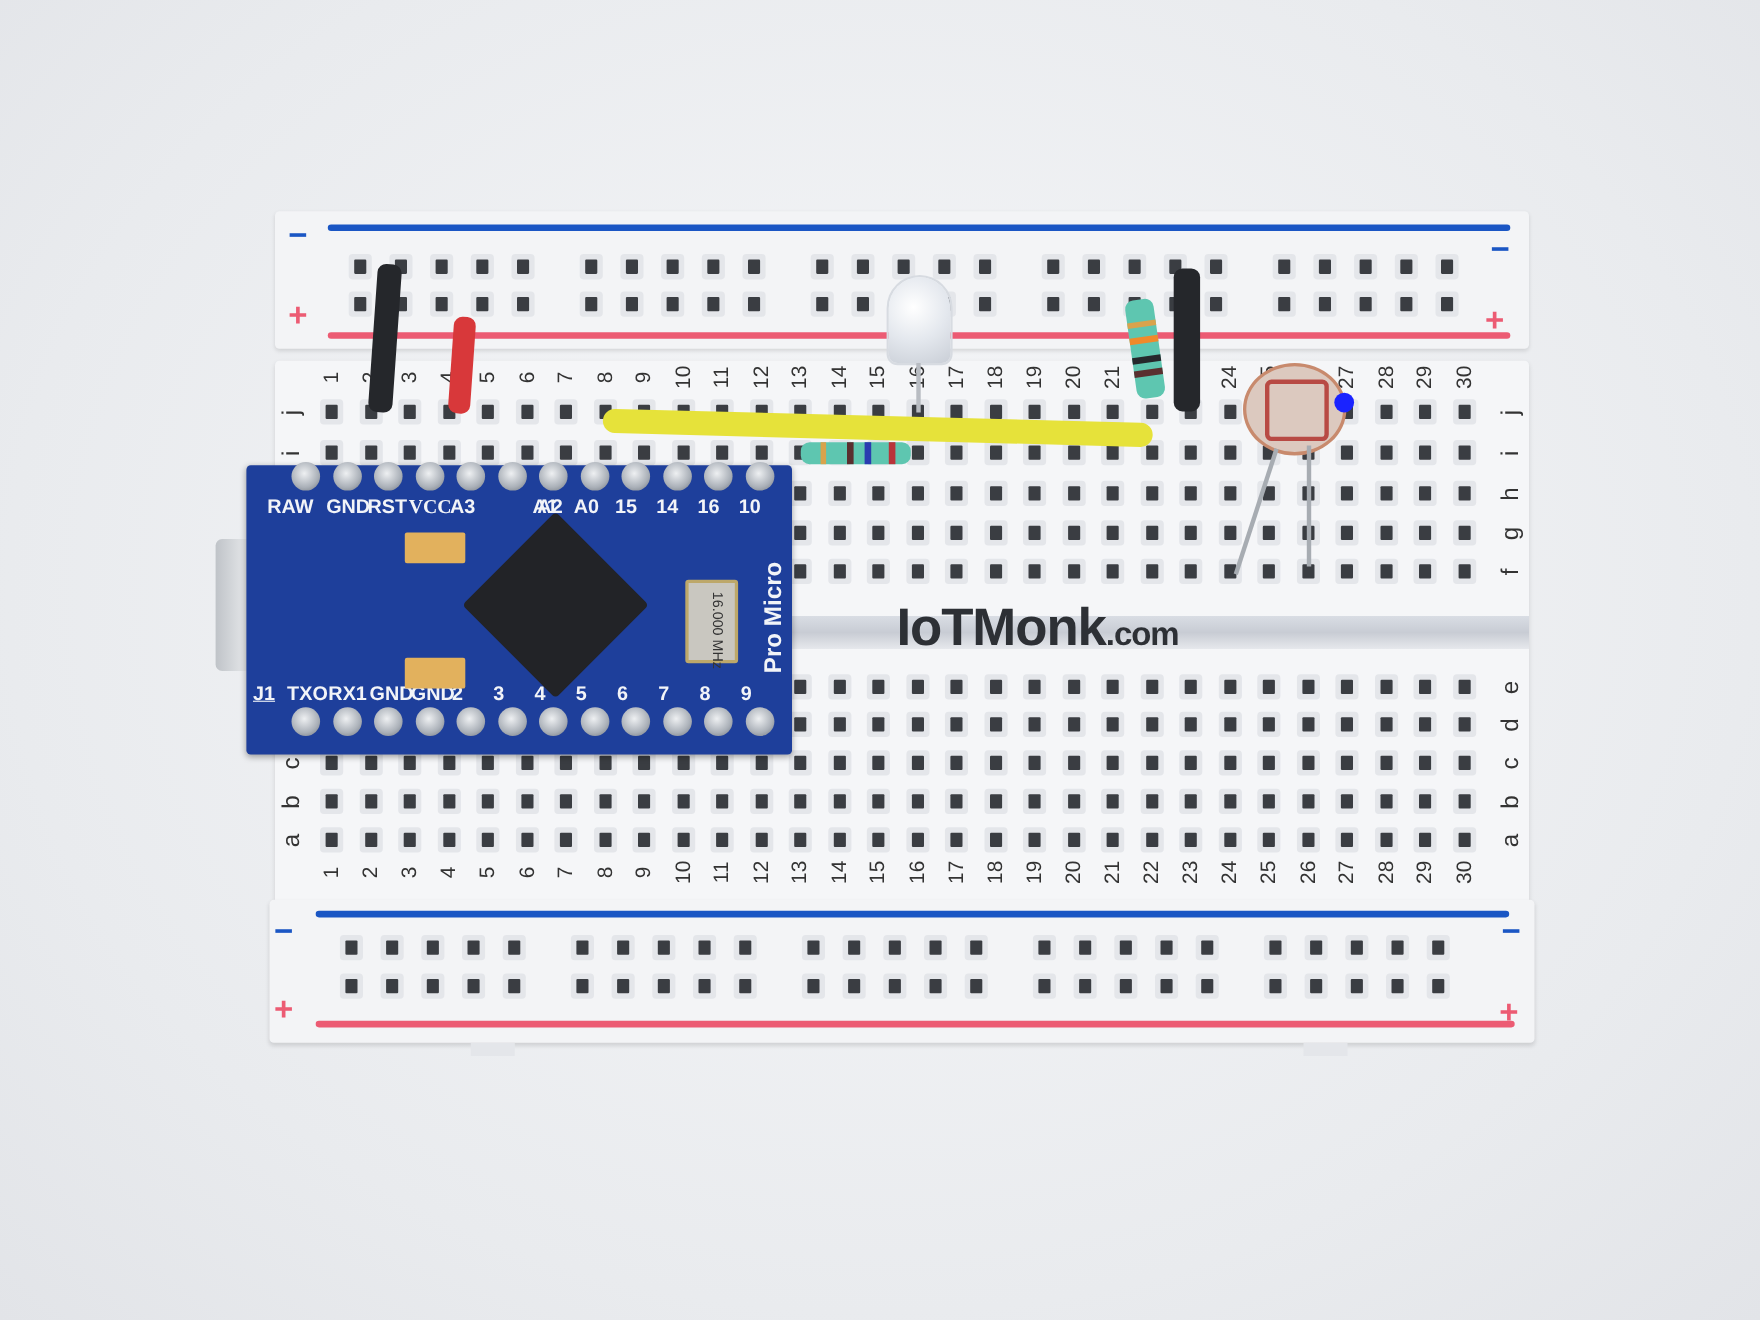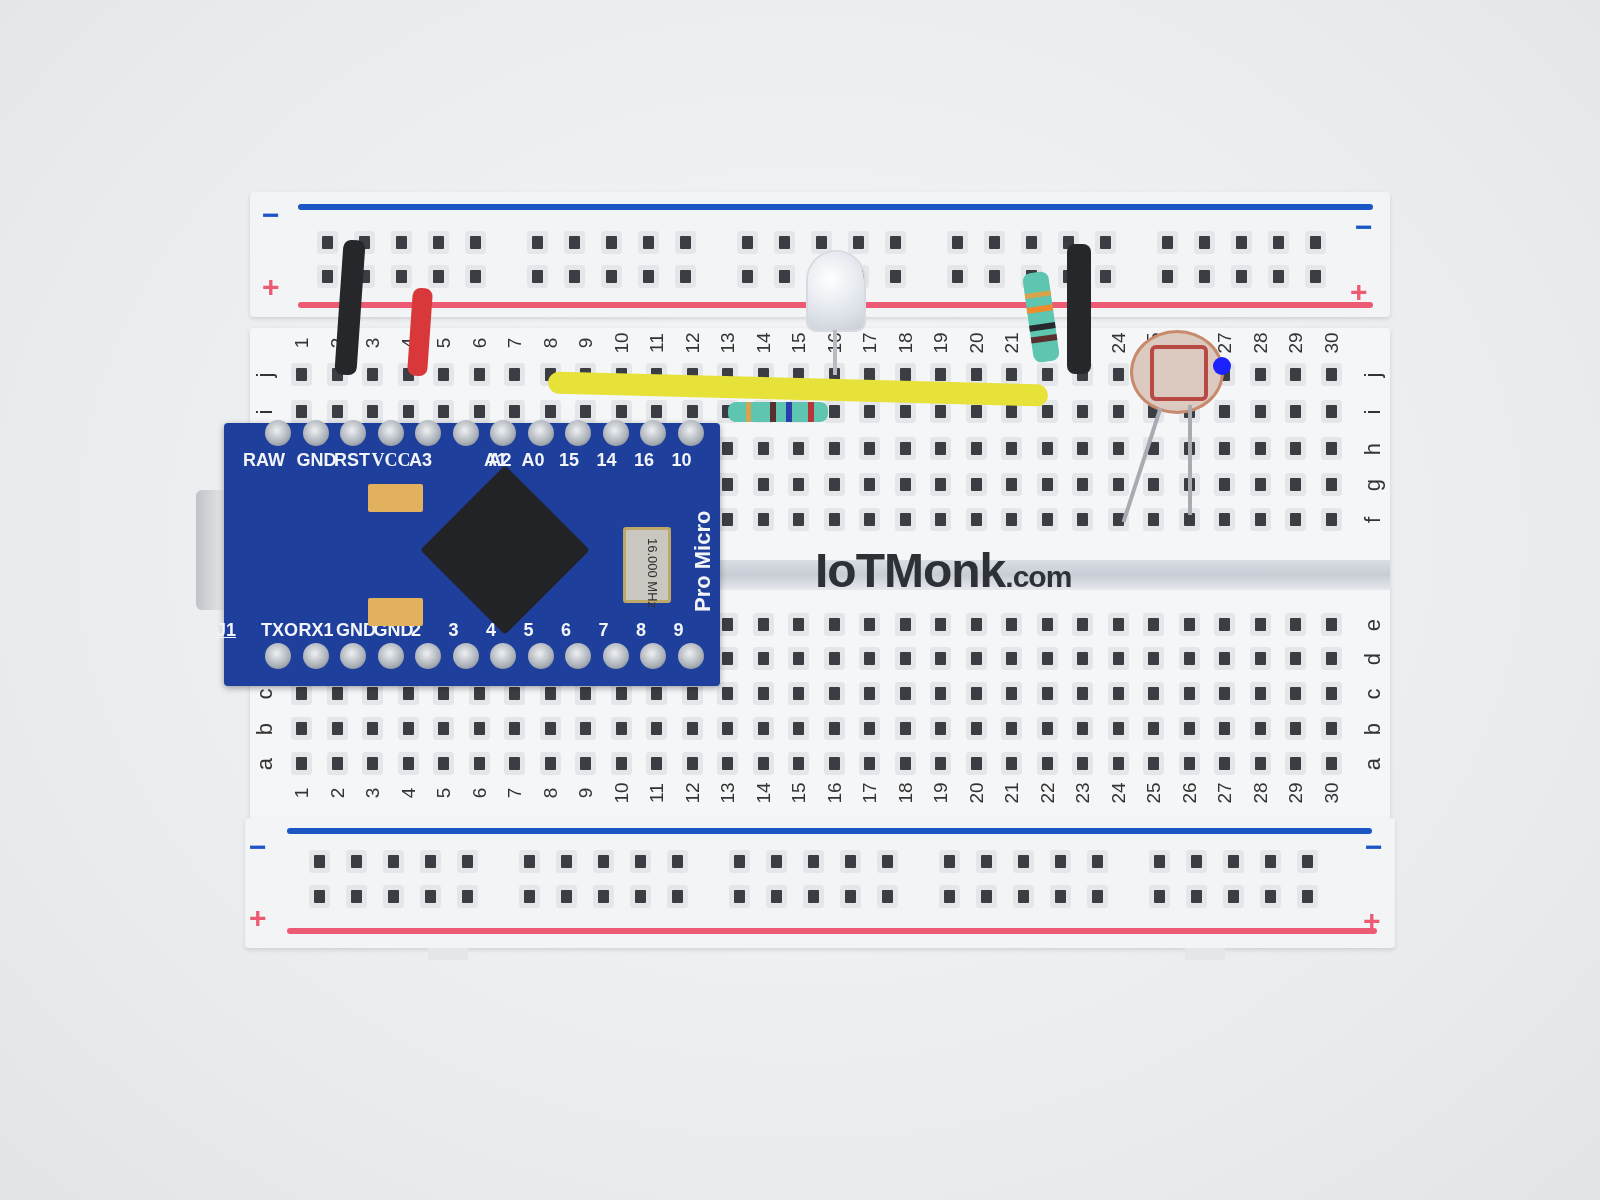--- a/index.html
+++ b/index.html
@@ -567,21 +567,21 @@
     <div class="pin" style="left:527.5px;top:420px;"></div>
     <div class="pinlbl" style="left:521.5px;top:450px;">A0</div>
     <div class="pin" style="left:565px;top:420px;"></div>
     <div class="pinlbl" style="left:559px;top:450px;">15</div>
     <div class="pin" style="left:602.5px;top:420px;"></div>
     <div class="pinlbl" style="left:596.5px;top:450px;">14</div>
     <div class="pin" style="left:640px;top:420px;"></div>
     <div class="pinlbl" style="left:634px;top:450px;">16</div>
     <div class="pin" style="left:677.5px;top:420px;"></div>
     <div class="pinlbl" style="left:671.5px;top:450px;">10</div>
-    <div class="pinlbl" style="left:216px;top:620px;text-decoration:underline;">J1</div>
+    <div class="pinlbl" style="left:230px;top:620px;text-decoration:underline;">J1</div>
     <div class="pin" style="left:265px;top:643px;"></div>
     <div class="pinlbl" style="left:261px;top:620px;">TXO</div>
     <div class="pin" style="left:302.5px;top:643px;"></div>
     <div class="pinlbl" style="left:298.5px;top:620px;">RX1</div>
     <div class="pin" style="left:340px;top:643px;"></div>
     <div class="pinlbl" style="left:336px;top:620px;">GND</div>
     <div class="pin" style="left:377.5px;top:643px;"></div>
     <div class="pinlbl" style="left:373.5px;top:620px;">GND</div>
     <div class="pin" style="left:415px;top:643px;"></div>
     <div class="pinlbl" style="left:411px;top:620px;">2</div>

